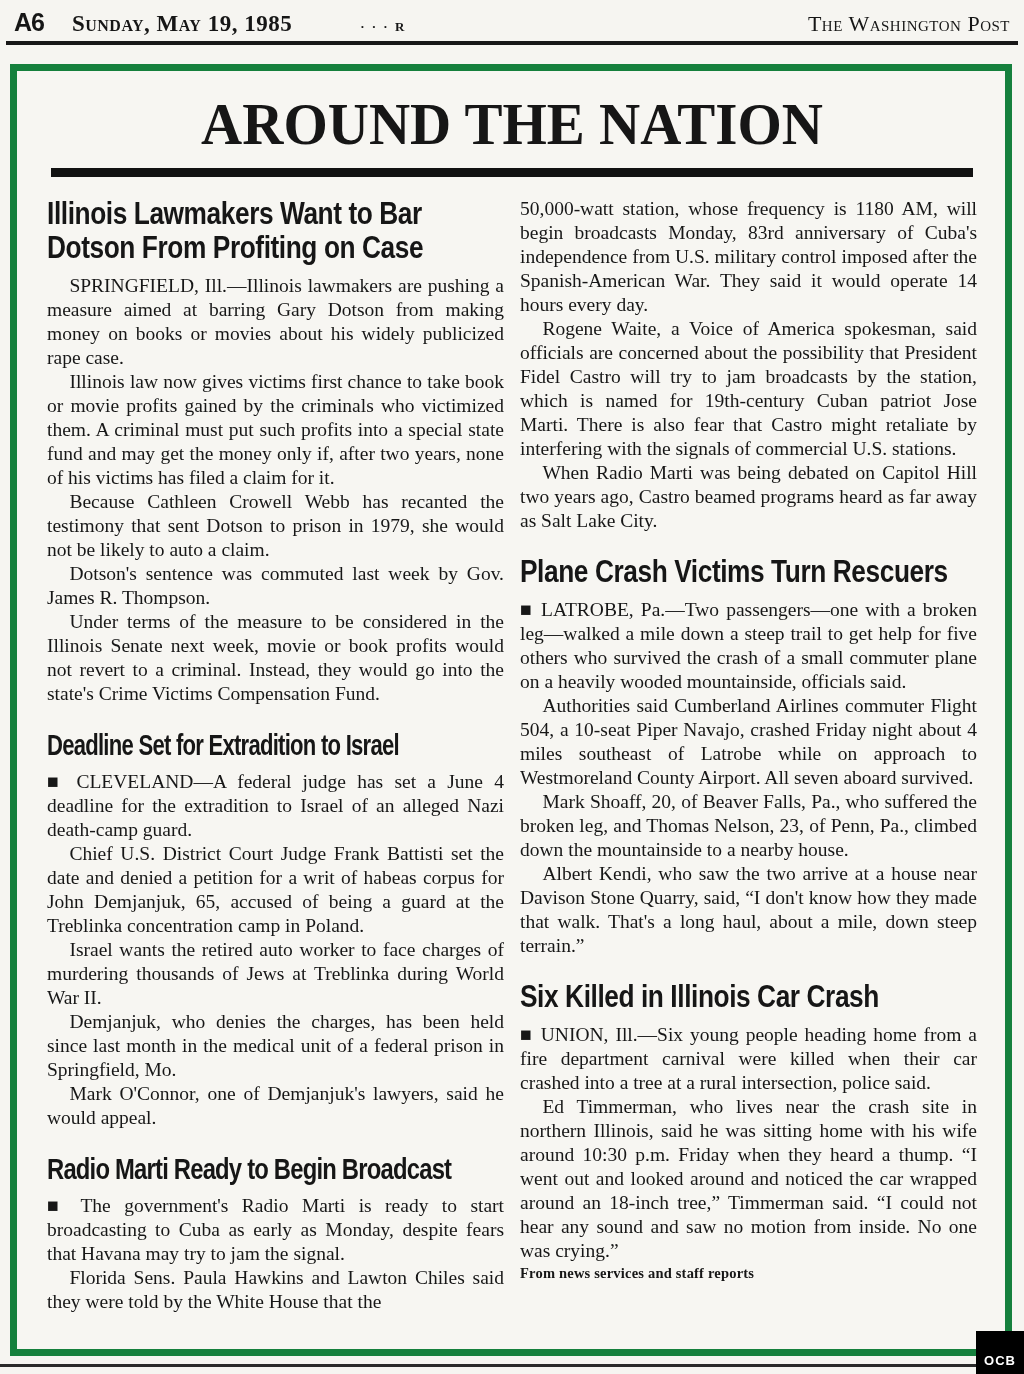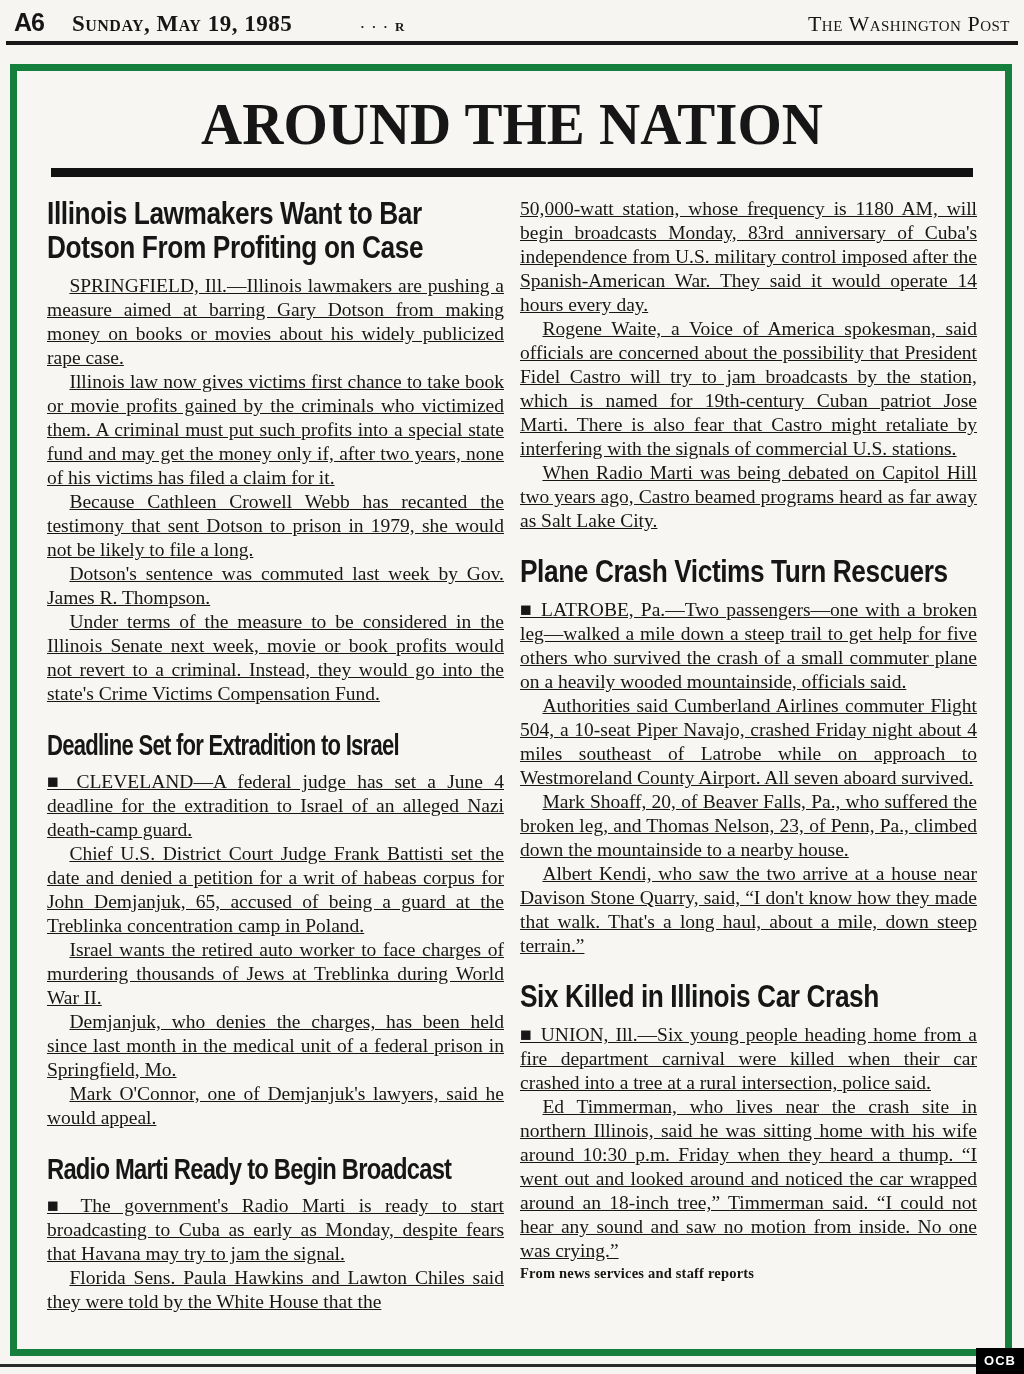--- a/index.html
+++ b/index.html
@@ -70,41 +70,40 @@
   .hl-b { font-size: 30px; width: 126%; transform: scaleX(0.794); letter-spacing: -1px; }
   .hl-c { font-size: 30px; width: 136%; transform: scaleX(0.735); letter-spacing: -1px; }
   .article { margin-bottom: 14px; }
   .article + .article { margin-top: 22px; }
   p.body {
     font-size: 19.5px;
     line-height: 24px;
     text-align: justify;
     text-indent: 1.15em;
     color: #171717;
-    text-decoration: underline;
   }
   p.flush { text-indent: 0; }
   .credit {
     text-align: left;
     font-weight: bold;
     font-size: 14.5px;
     letter-spacing: 0.2px;
     margin-top: 2px;
   }
   
   .bottom-rule {
     position: absolute; left: 0; right: 0; bottom: 7px;
     height: 3px; background: #2a2a2a;
   }
   .ocb-badge {
     position: absolute; right: 0; bottom: 0;
     background: #000; color: #fff;
     font-family: "Liberation Sans", sans-serif;
     font-weight: bold; font-size: 13px; letter-spacing: 1px;
-    padding: 5px 8px 6px 8px;
+    padding: 22px 8px 6px 8px;
   }
 </style>
 </head>
 <body>
 
 <div class="masthead">
   <div class="masthead-left">
     <span class="page-number">A6</span>
     <span class="issue-date">Sunday, May 19, 1985</span>
     <span class="edition-mark">· · · R</span>
@@ -117,21 +116,21 @@
   <div class="section-title">AROUND THE NATION</div>
   <div class="title-rule"></div>
 
   <div class="columns">
 
     <div class="col">
       <div class="article">
         <h2 class="headline hl-a">Illinois Lawmakers Want to Bar Dotson From Profiting on Case</h2>
         <p class="body">SPRINGFIELD, Ill.—Illinois lawmakers are pushing a measure aimed at barring Gary Dotson from making money on books or movies about his widely publicized rape case.</p>
         <p class="body">Illinois law now gives victims first chance to take book or movie profits gained by the criminals who victimized them. A criminal must put such profits into a special state fund and may get the money only if, after two years, none of his victims has filed a claim for it.</p>
-        <p class="body">Because Cathleen Crowell Webb has recanted the testimony that sent Dotson to prison in 1979, she would not be likely to file a long.</p>
+        <p class="body">Because Cathleen Crowell Webb has recanted the testimony that sent Dotson to prison in 1979, she would not be likely to auto a claim.</p>
         <p class="body">Dotson's sentence was commuted last week by Gov. James R. Thompson.</p>
         <p class="body">Under terms of the measure to be considered in the Illinois Senate next week, movie or book profits would not revert to a criminal. Instead, they would go into the state's Crime Victims Compensation Fund.</p>
       </div>
 
       <div class="article">
         <h2 class="headline hl-c">Deadline Set for Extradition to Israel</h2>
         <p class="body flush">■ CLEVELAND—A federal judge has set a June 4 deadline for the extradition to Israel of an alleged Nazi death-camp guard.</p>
         <p class="body">Chief U.S. District Court Judge Frank Battisti set the date and denied a petition for a writ of habeas corpus for John Demjanjuk, 65, accused of being a guard at the Treblinka concentration camp in Poland.</p>
         <p class="body">Israel wants the retired auto worker to face charges of murdering thousands of Jews at Treblinka during World War II.</p>
         <p class="body">Demjanjuk, who denies the charges, has been held since last month in the medical unit of a federal prison in Springfield, Mo.</p>

